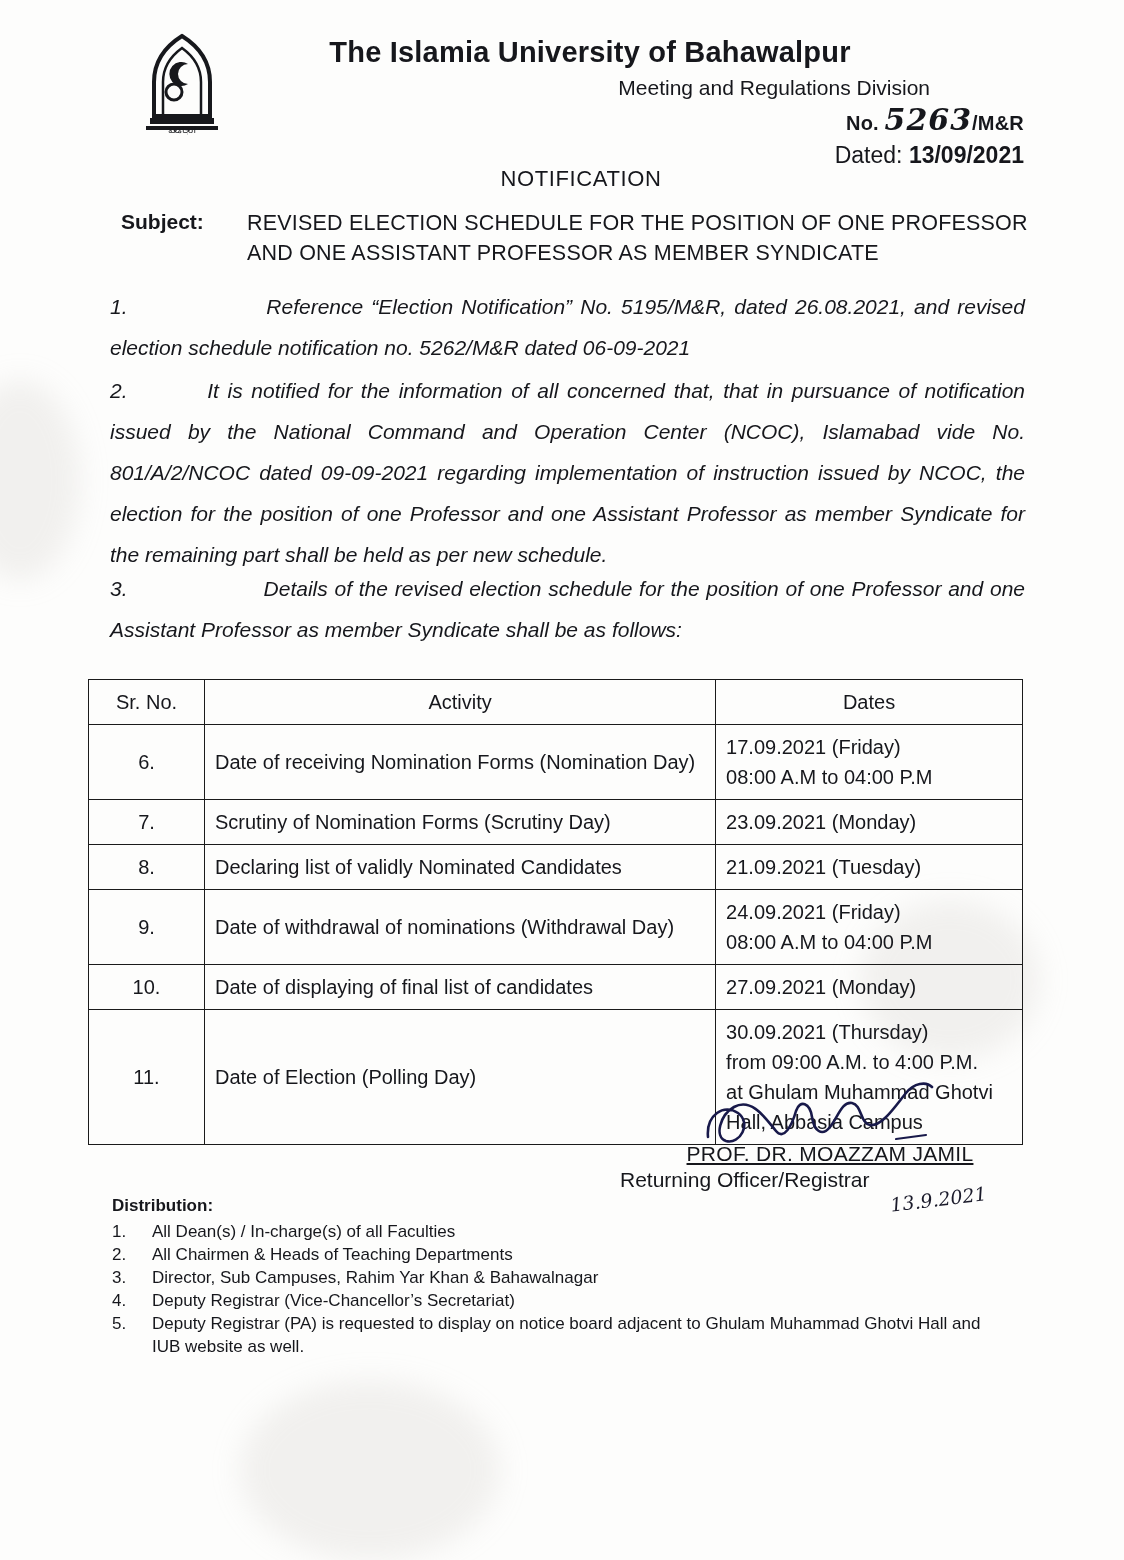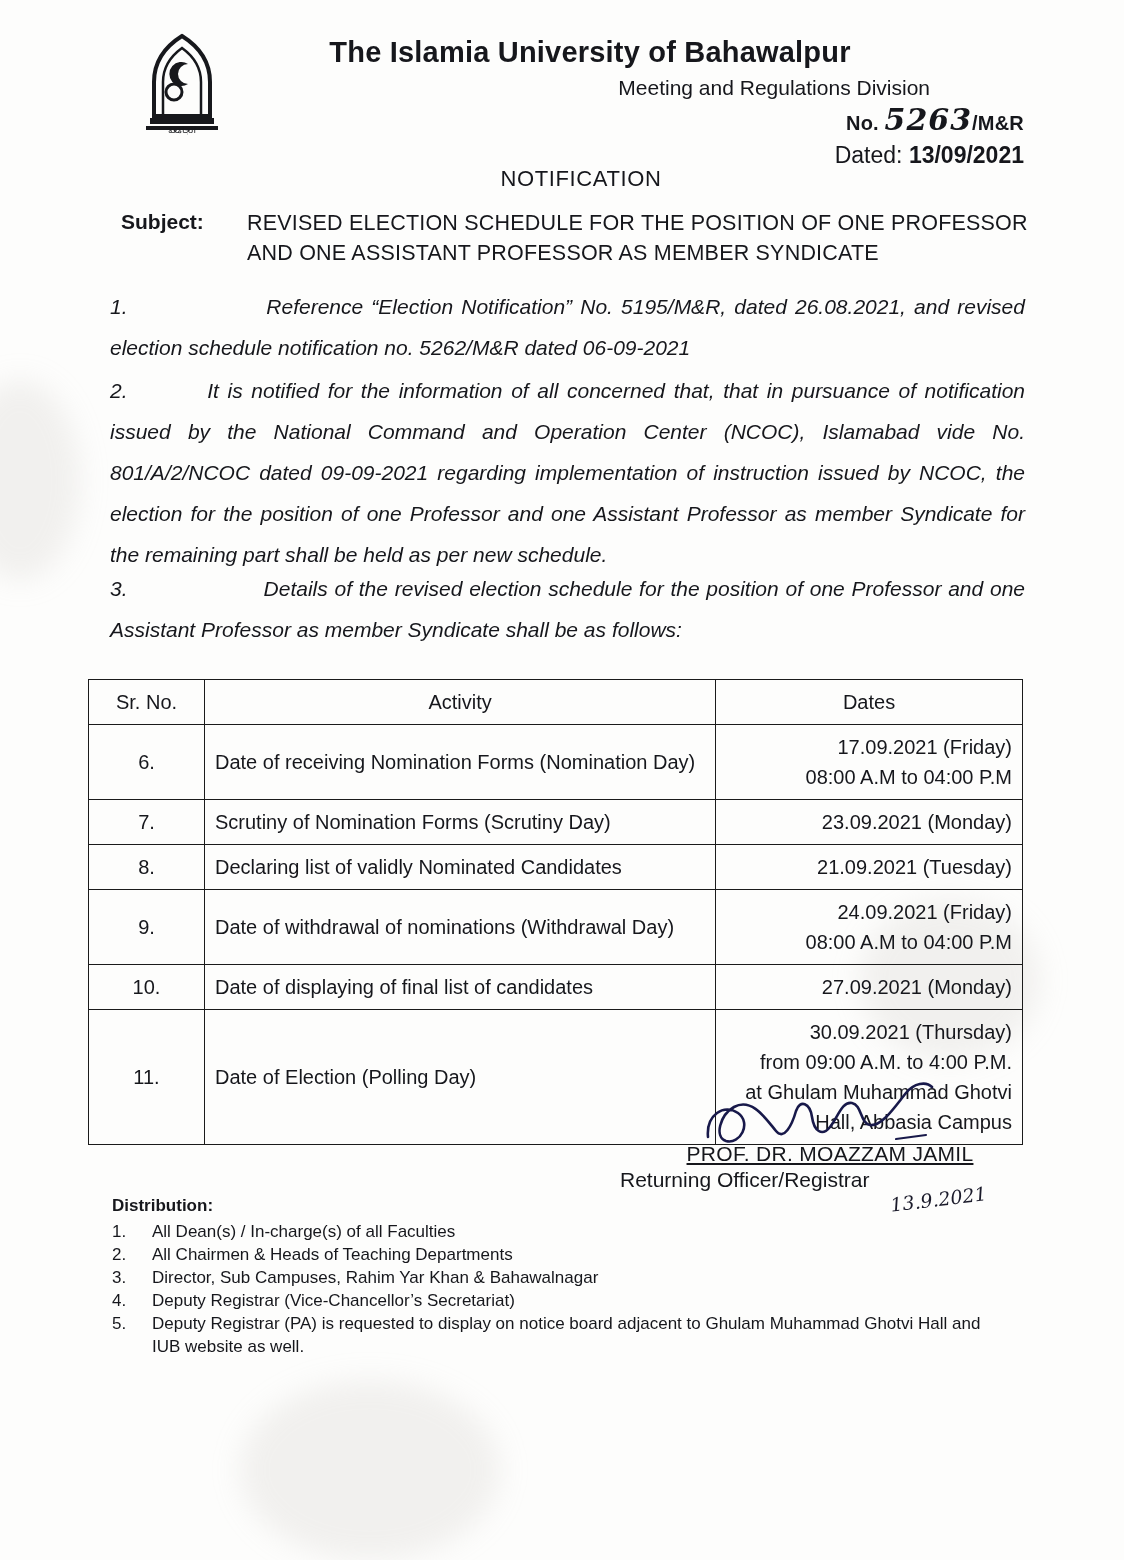--- a/index.html
+++ b/index.html
@@ -141,21 +141,21 @@
   table.schedule thead th {
     font-weight: normal;
     text-align: center;
     padding: 8px 10px;
   }
   .col-sr { width: 100px; text-align: center; }
   .col-act { width: 520px; text-align: left; }
   .col-date { width: 300px; text-align: center; line-height: 28px; }
   .c-sr { text-align: center; }
   .c-act { text-align: left; }
-  .c-date { text-align: right; line-height: 30px; }
+  .c-date { text-align: left; line-height: 30px; }
   .sig-scribble {
     position: absolute;
     left: 700px; top: 1075px;
     width: 240px; height: 90px;
     pointer-events: none;
   }
   .sig-name {
     position: absolute;
     left: 620px; top: 1142px;
     width: 420px;

